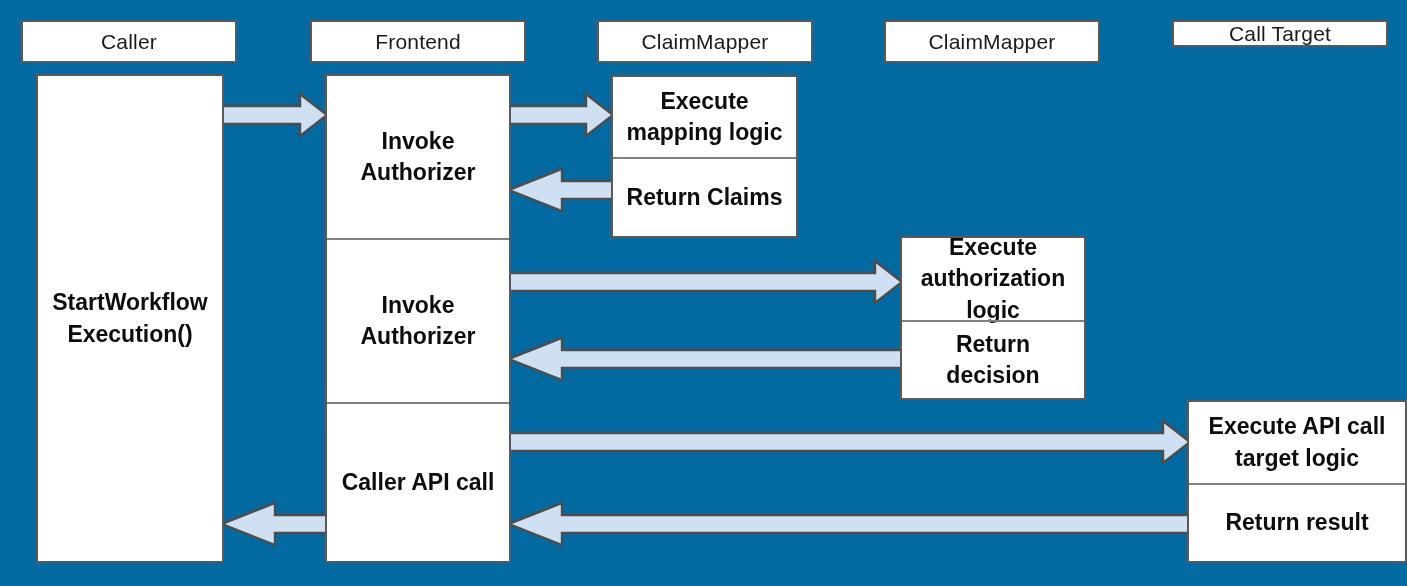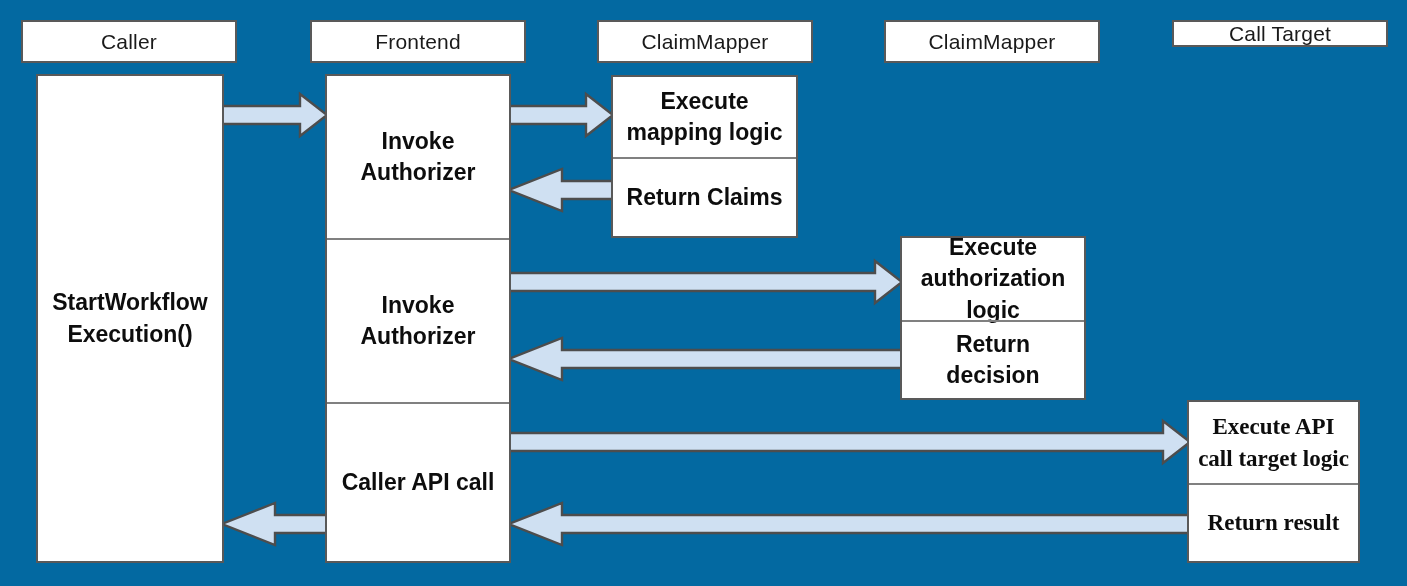--- a/index.html
+++ b/index.html
@@ -149,21 +149,21 @@
 
   <div class="activation" style="left:900px; top:236px; width:186px; height:164px;">
     <div class="activation-segment" style="height:82px;">
       <span class="seg-label">Execute authorization logic</span>
     </div>
     <div class="activation-segment" style="height:78px;">
       <span class="seg-label">Return decision</span>
     </div>
   </div>
 
-  <div class="activation" style="left:1187px; top:400px; width:173px; height:163px;font-family:Liberation Serif, serif;">
+  <div class="activation" style="left:1187px; top:400px; width:220px; height:163px;">
     <div class="activation-segment" style="height:81px;">
       <span class="seg-label">Execute API call target logic</span>
     </div>
     <div class="activation-segment" style="height:78px;justify-content:center;">
       <span class="seg-label">Return result</span>
     </div>
   </div>
 
 </div>
 

